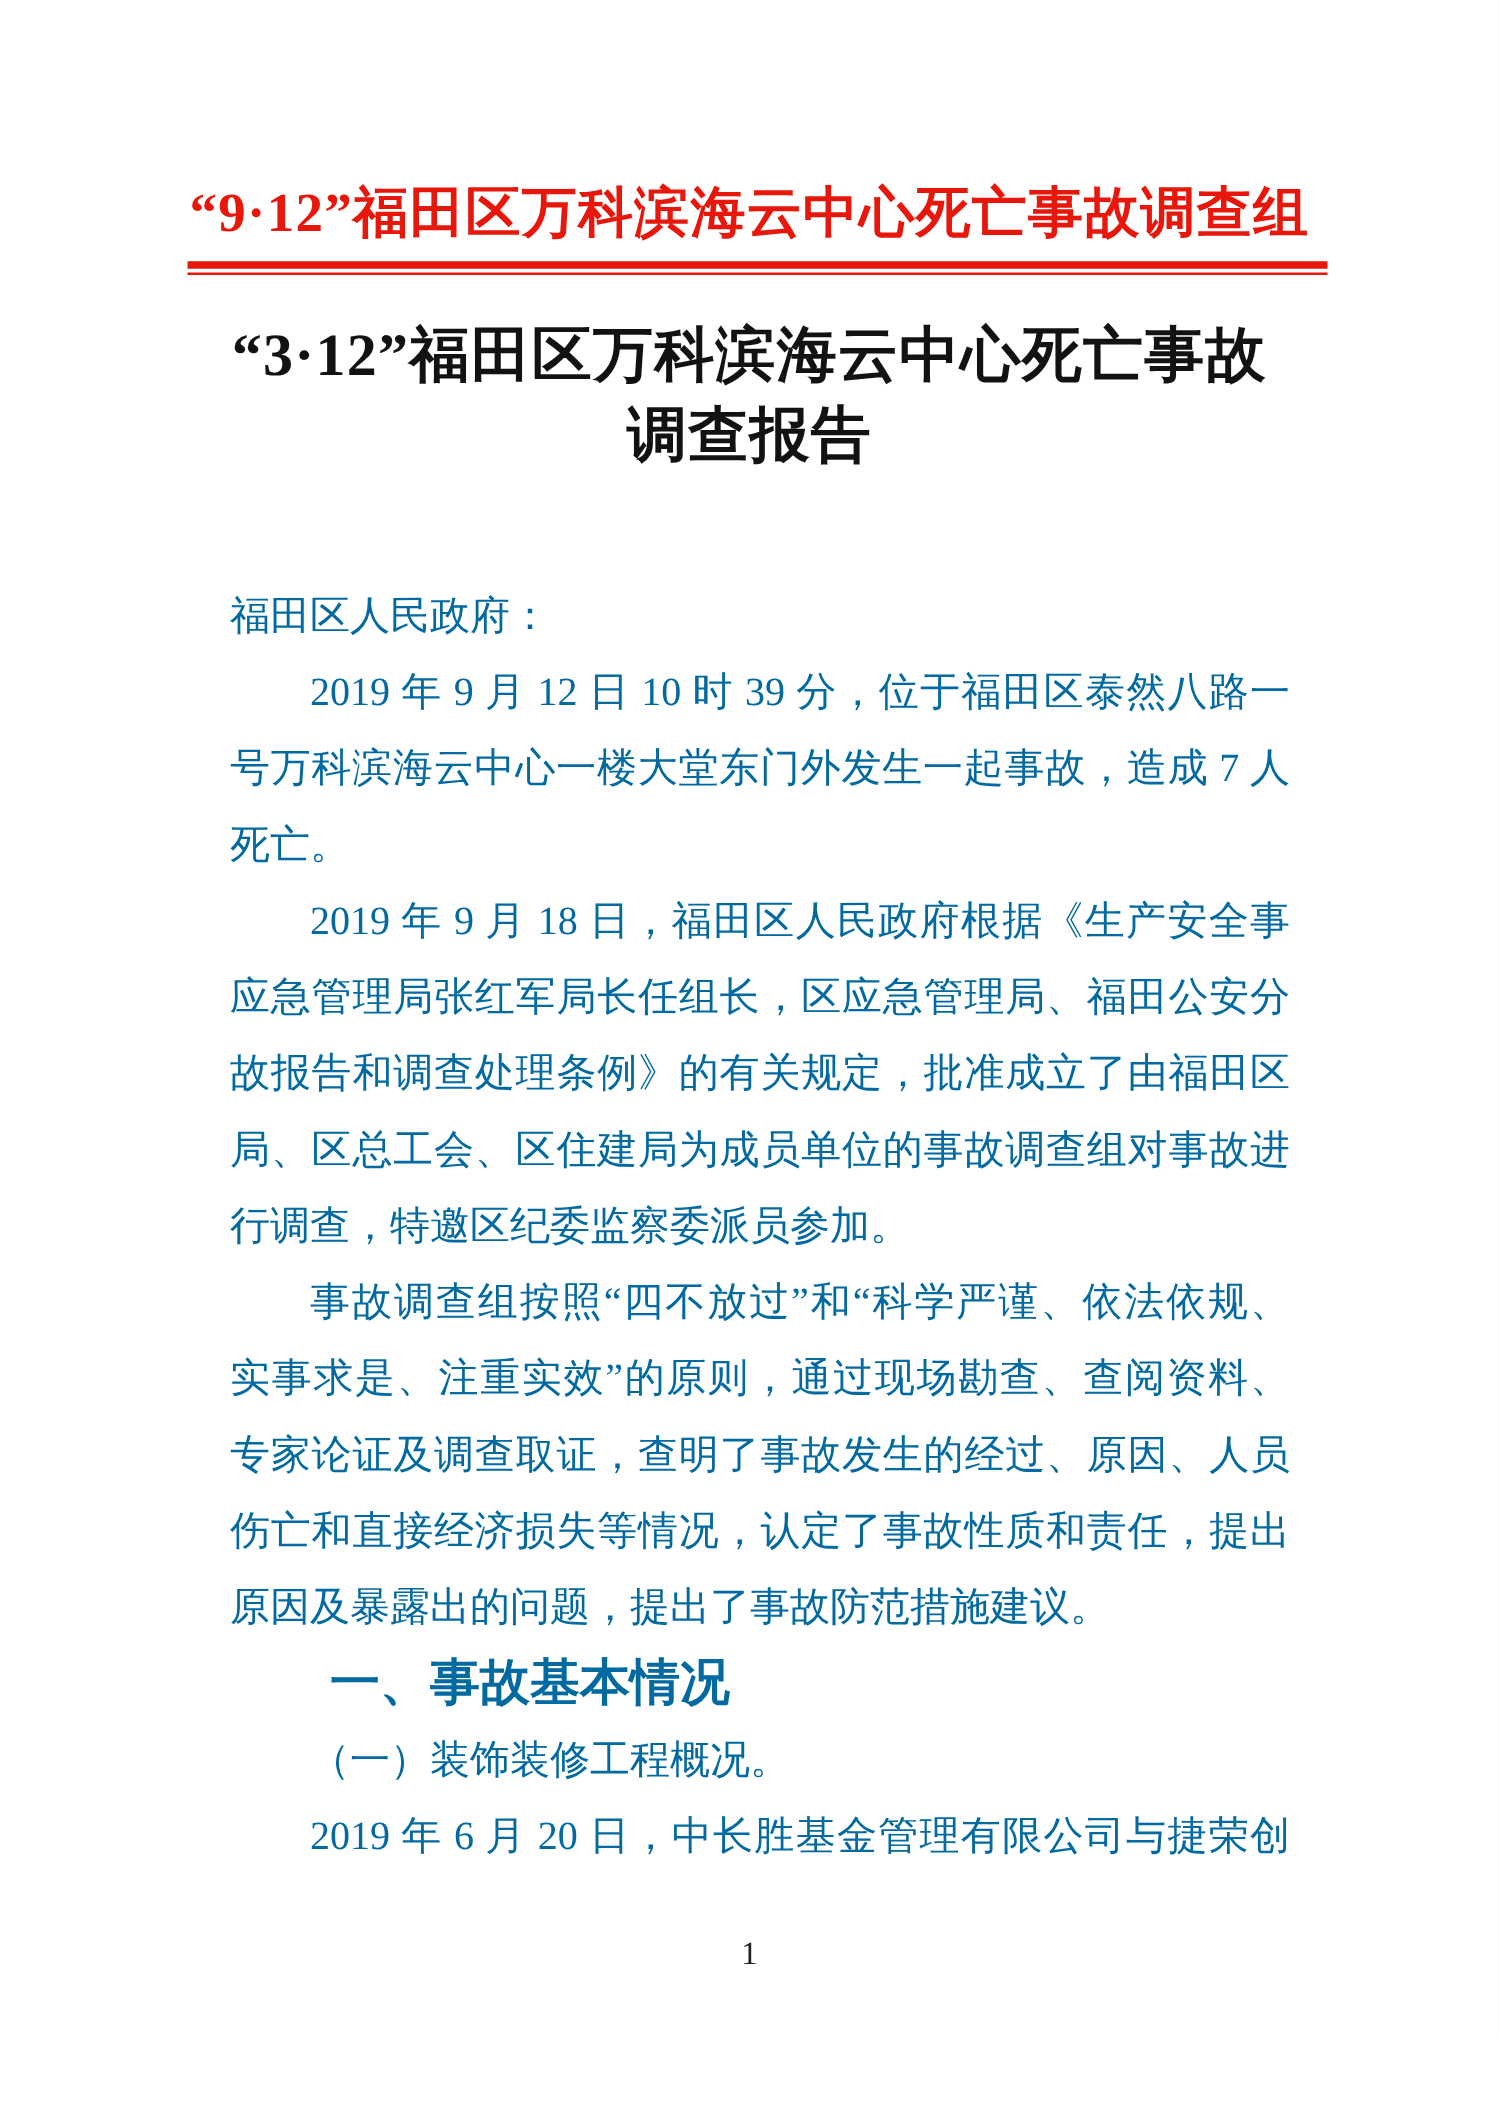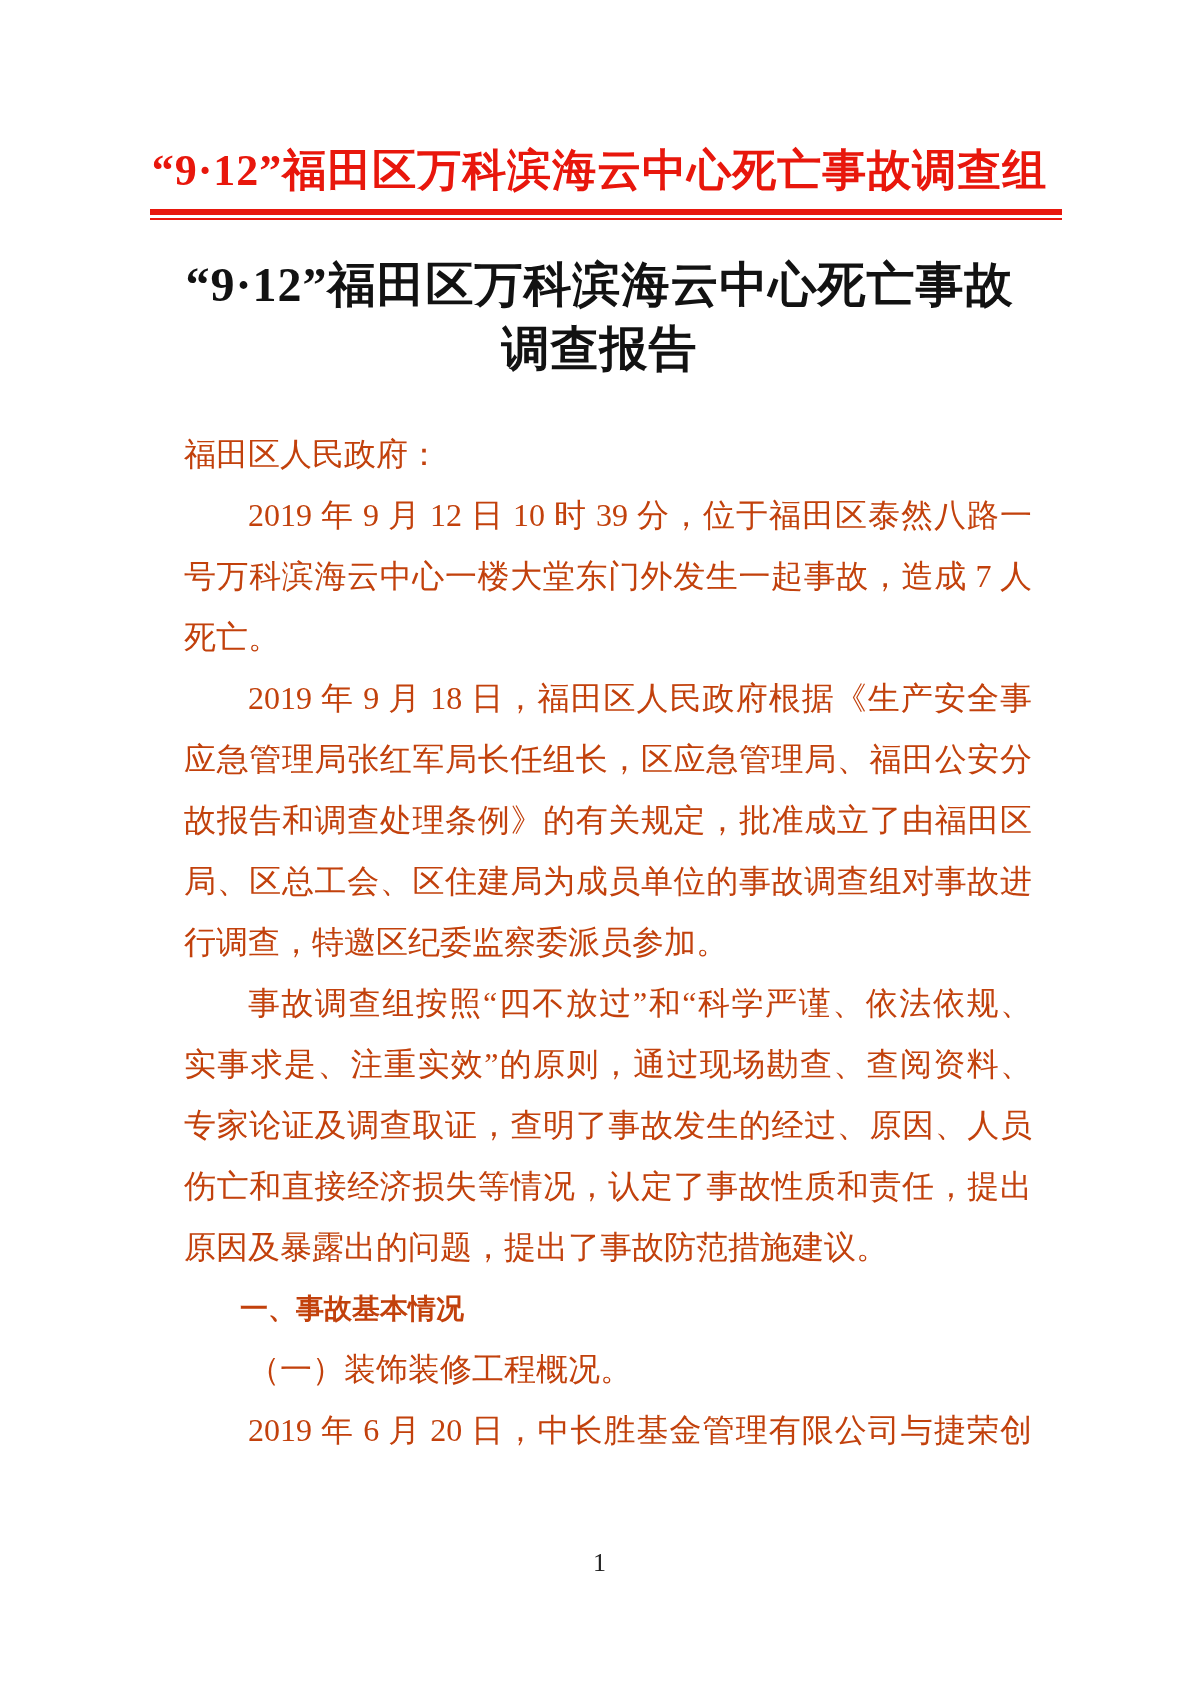--- a/index.html
+++ b/index.html
@@ -33,36 +33,36 @@
   .doc-title {
     position:absolute; top:253px; left:0; right:0;
     text-align:center;
     font-size:48px; line-height:64px;
     font-weight:bold;
     color:#121212;
     letter-spacing:1px;
   }
   
   .content {
-    position:absolute; top:424px; left:184px;
+    position:absolute; top:462px; left:184px;
     width:848px;
     font-size:32px; line-height:61px;
-    color:#c2410c;
+    color:#0369a1;
   }
   .line {
     text-align:justify;
     text-align-last:justify;
     white-space:nowrap; 
   }
   .line.first { text-indent:2em; }
   .line.end   { text-align-last:left; white-space:normal; }
   .heading-line {
     font-family:"Liberation Sans","DejaVu Sans",sans-serif;
     font-weight:bold;
-    font-size:28px;
+    font-size:40px;
     text-align:left; text-align-last:left;
     text-indent:2em;
   }
   
   .footer {
     position:absolute; top:1548px; left:0; right:0;
     text-align:center;
     font-size:26px; line-height:30px;
     color:#222222;
   }
@@ -70,21 +70,21 @@
 </head>
 <body>
 
 <div class="page">
 
   <div class="banner">“9·12”福田区万科滨海云中心死亡事故调查组</div>
 
   <div class="rule"></div>
 
   <div class="doc-title">
-    <span>“9·12”福田区万科滨海云中心死亡事故</span><br>
+    <span>“3·12”福田区万科滨海云中心死亡事故</span><br>
     <span>调查报告</span>
   </div>
 
   <div class="content">
 
     <div class="line end">福田区人民政府：</div>
 
     <div class="line first">2019 年 9 月 12 日 10 时 39 分，位于福田区泰然八路一</div>
     <div class="line">号万科滨海云中心一楼大堂东门外发生一起事故，造成 7 人</div>
     <div class="line end">死亡。</div>

